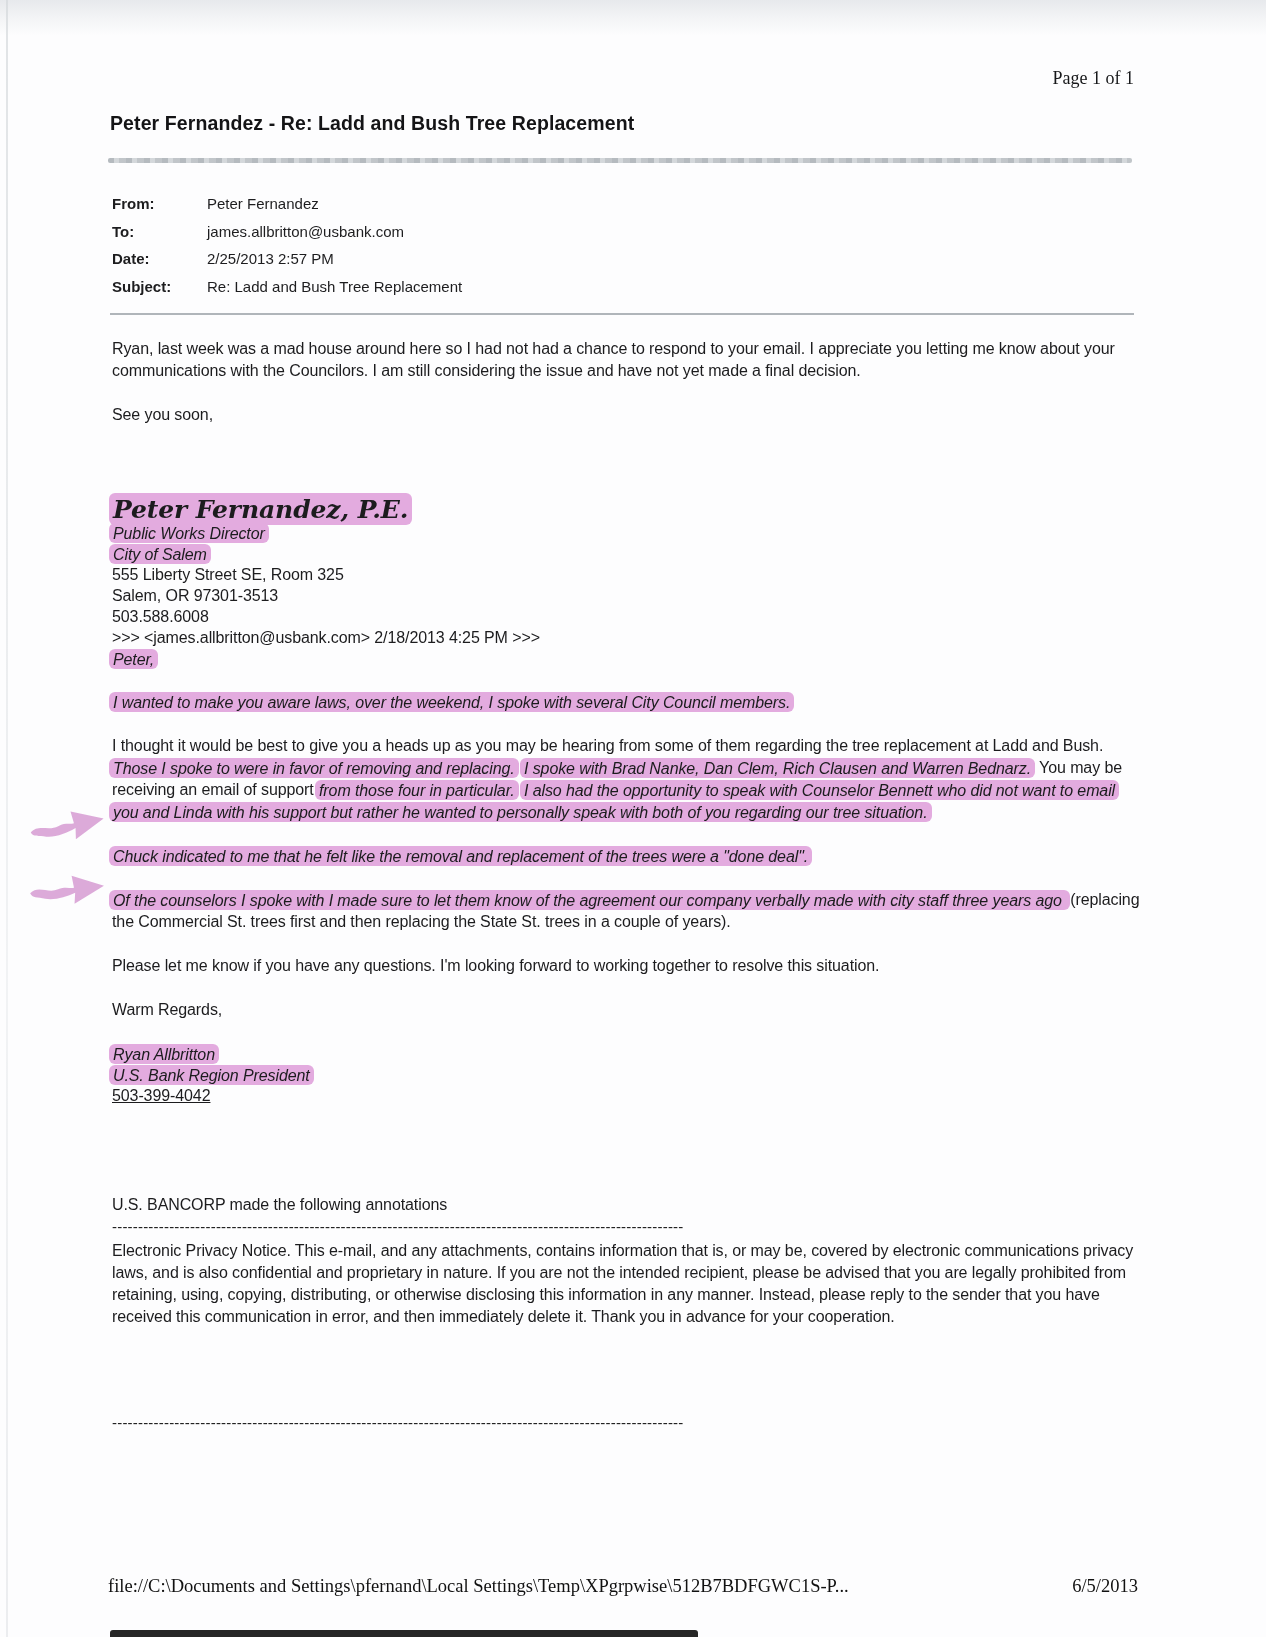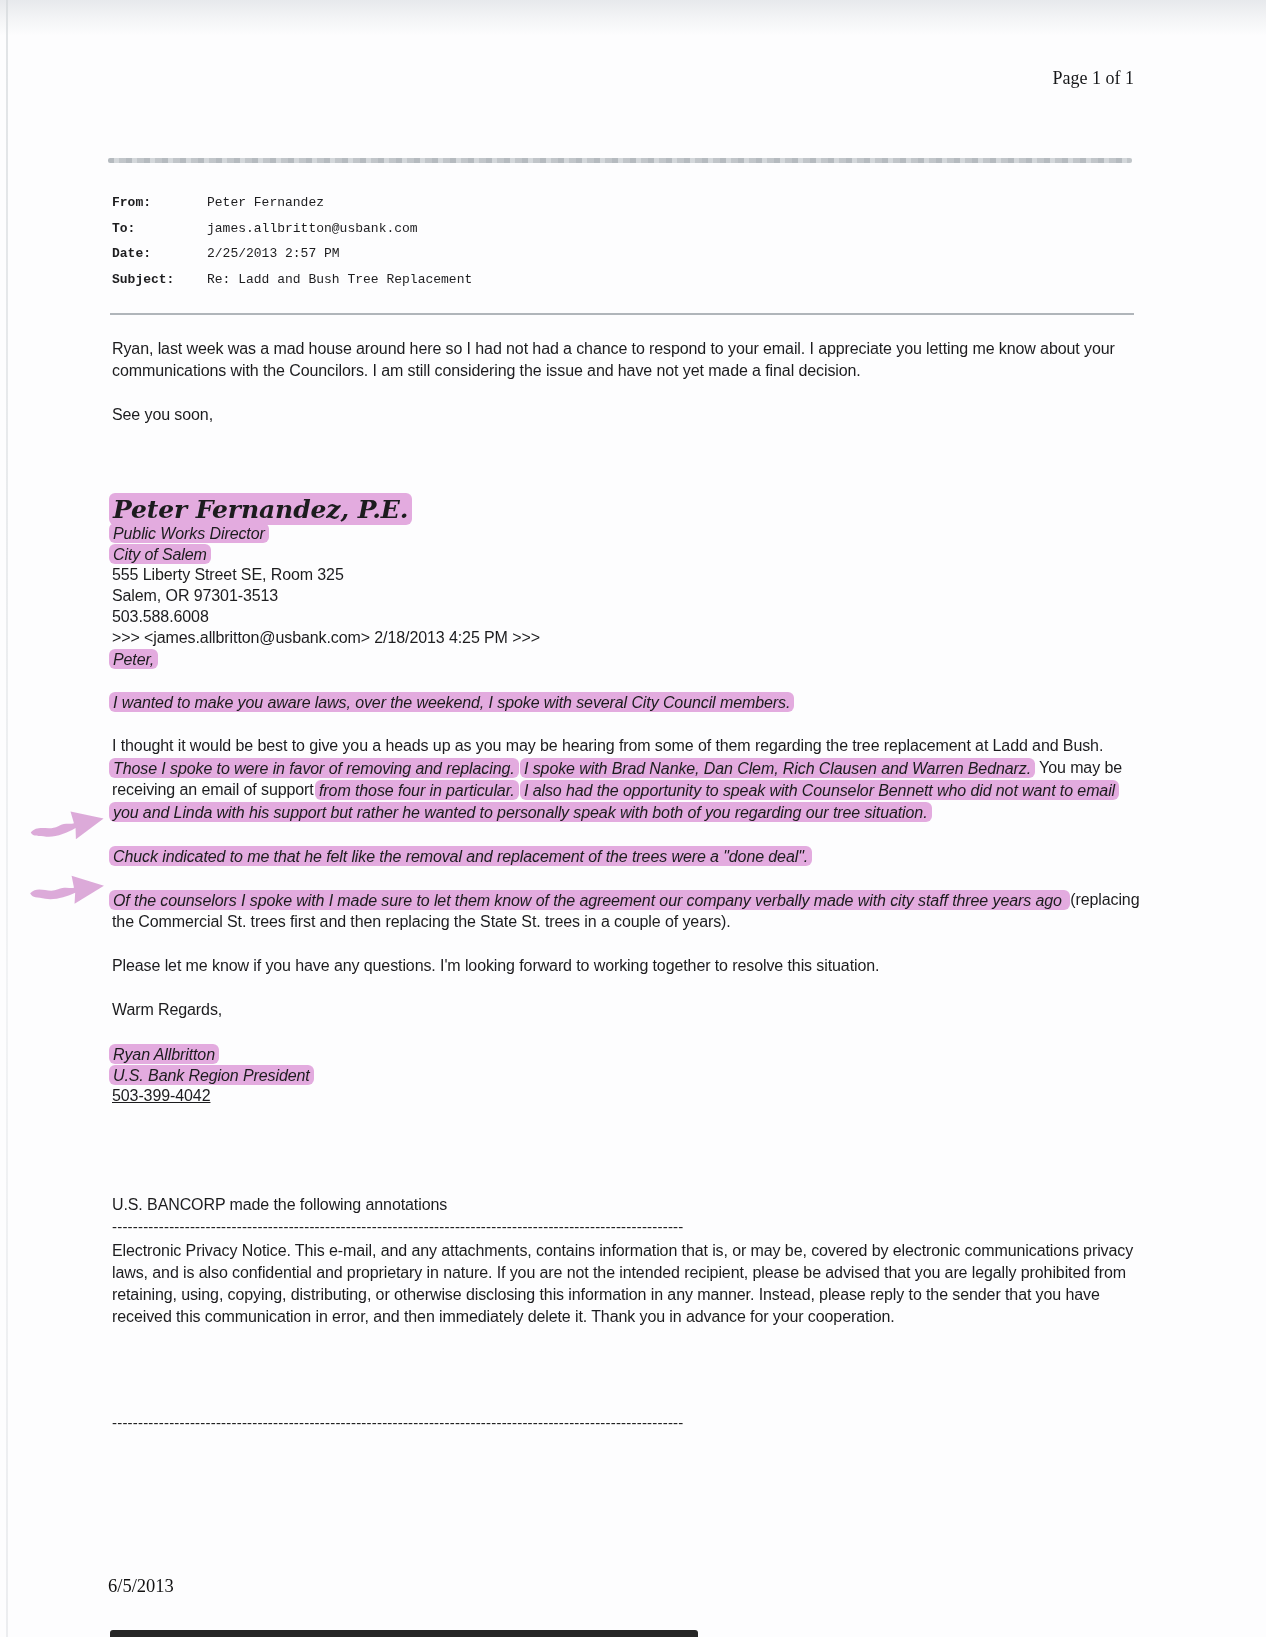--- a/index.html
+++ b/index.html
@@ -27,21 +27,21 @@
   }
   .title {
     position:absolute; left:110px; top:112px;
     font-size:19.5px; font-weight:bold; letter-spacing:.1px; color:#141416;
   }
   .title-rule {
     position:absolute; left:108px; top:158px; width:1024px; height:5px; border-radius:2px;
     background:repeating-linear-gradient(90deg,#9da4aa 0 6px,#c6cbcf 6px 11px,#adb3b8 11px 18px);
     opacity:.75;
   }
-  .headers { position:absolute; left:112px; top:195px; font-size:13px;font-family:Liberation Mono, monospace; }
+  .headers { position:absolute; left:112px; top:195px; font-size:15px; }
   .hrow { display:flex; margin-bottom:10.5px; }
   .hlabel { width:95px; font-weight:bold; }
   .header-rule {
     position:absolute; left:110px; top:313px; width:1024px; height:2px;
     background:#a2a8ae; opacity:.85;
   }
   .body {
     position:absolute; left:112px; top:338px; width:1032px;
     font-size:16px; line-height:22px; letter-spacing:-.1px; color:#1c1c1e;
   }
@@ -74,20 +74,21 @@
 </head>
 <body>
 
 <div class="page">
 
   <div class="scan-top"></div>
   <div class="left-edge"></div>
 
   <div class="page-indicator">Page 1 of 1</div>
 
+  <div class="title">Peter Fernandez - Re: Ladd and Bush Tree Replacement</div>
   <div class="title-rule"></div>
 
   <div class="headers">
     <div class="hrow">
       <span class="hlabel">From:</span>
       <span class="hvalue">Peter Fernandez</span>
     </div>
     <div class="hrow">
       <span class="hlabel">To:</span>
       <span class="hvalue">james.allbritton@usbank.com</span>
@@ -141,17 +142,18 @@
       <path d="M2,29 C10,21 20,30 30,26 C38,23 42,26 46,25 L44,13 L76,24 L46,41 L47,30 C38,34 26,37 17,35 C9,33 4,34 2,29 Z" fill="#d69bd2" opacity="0.85"></path>
     </svg>
   </div>
   <div class="arrow arrow-2">
     <svg viewBox="0 0 80 50" xmlns="http://www.w3.org/2000/svg">
       <path d="M2,29 C10,21 20,30 30,26 C38,23 42,26 46,25 L44,13 L76,24 L46,41 L47,30 C38,34 26,37 17,35 C9,33 4,34 2,29 Z" fill="#d69bd2" opacity="0.85"></path>
     </svg>
   </div>
 
   <div class="footer">
+    <span>file://C:\Documents and Settings\pfernand\Local Settings\Temp\XPgrpwise\512B7BDFGWC1S-P...</span>
     <span>6/5/2013</span>
   </div>
 
   <div class="bottom-strip"></div>
 </div>
 
 </body></html>

